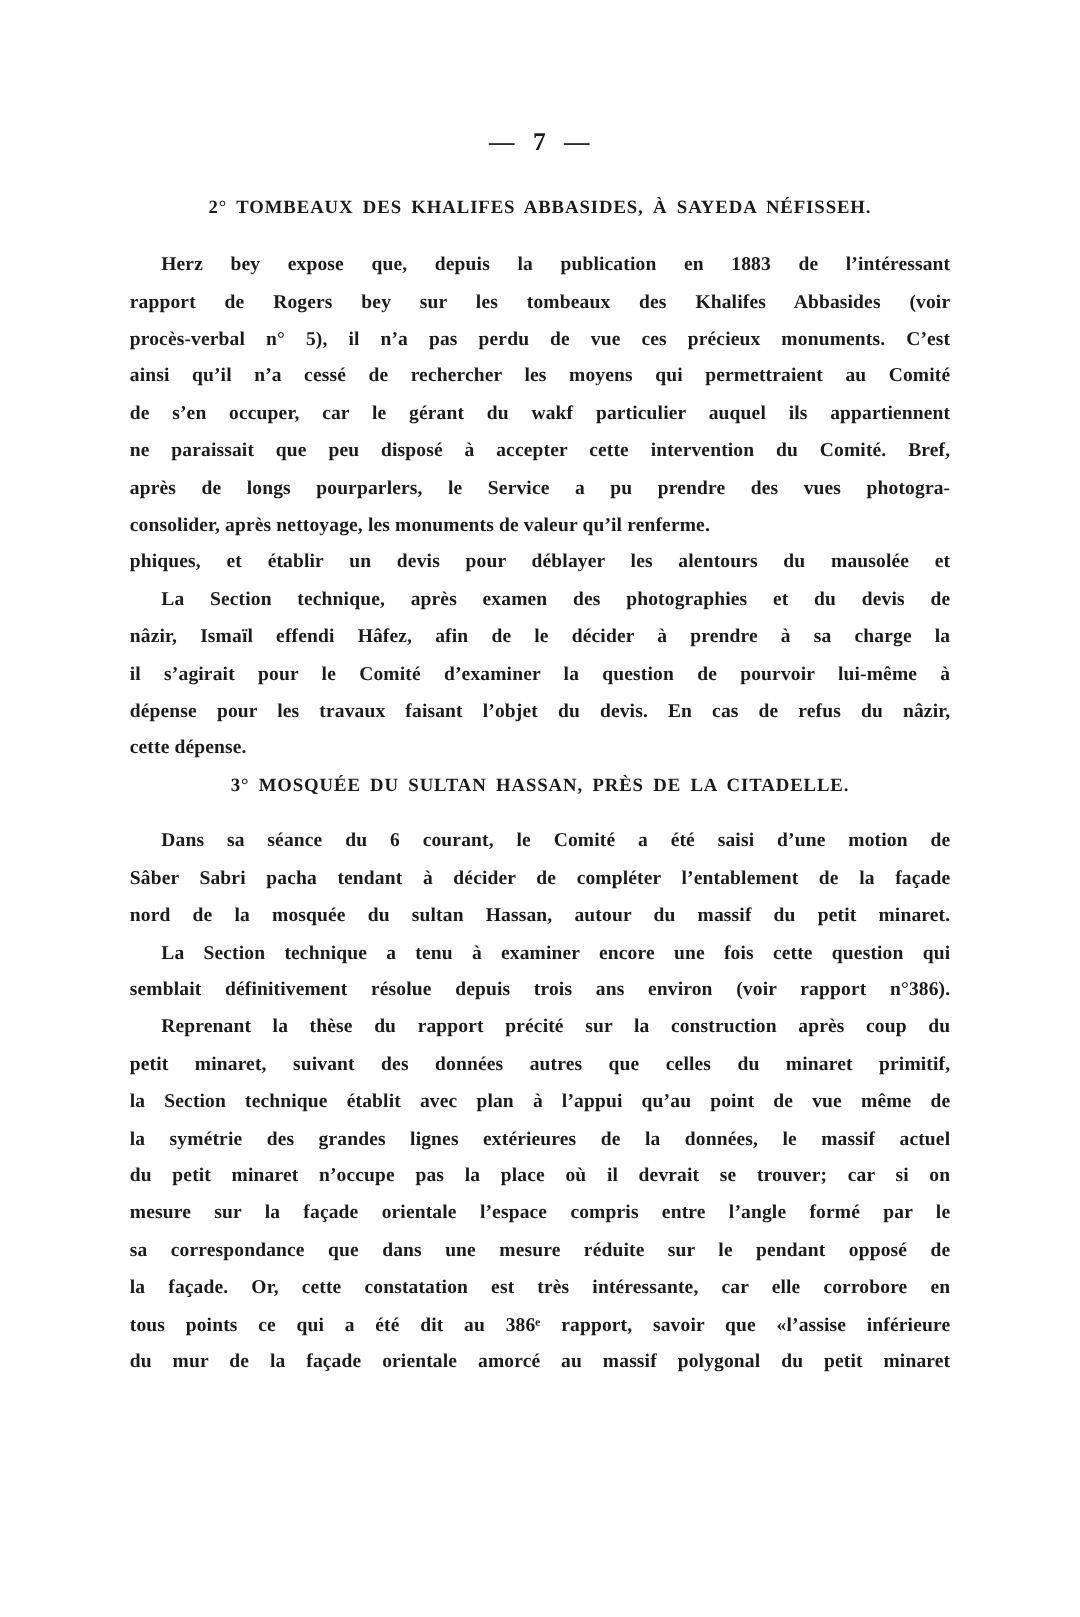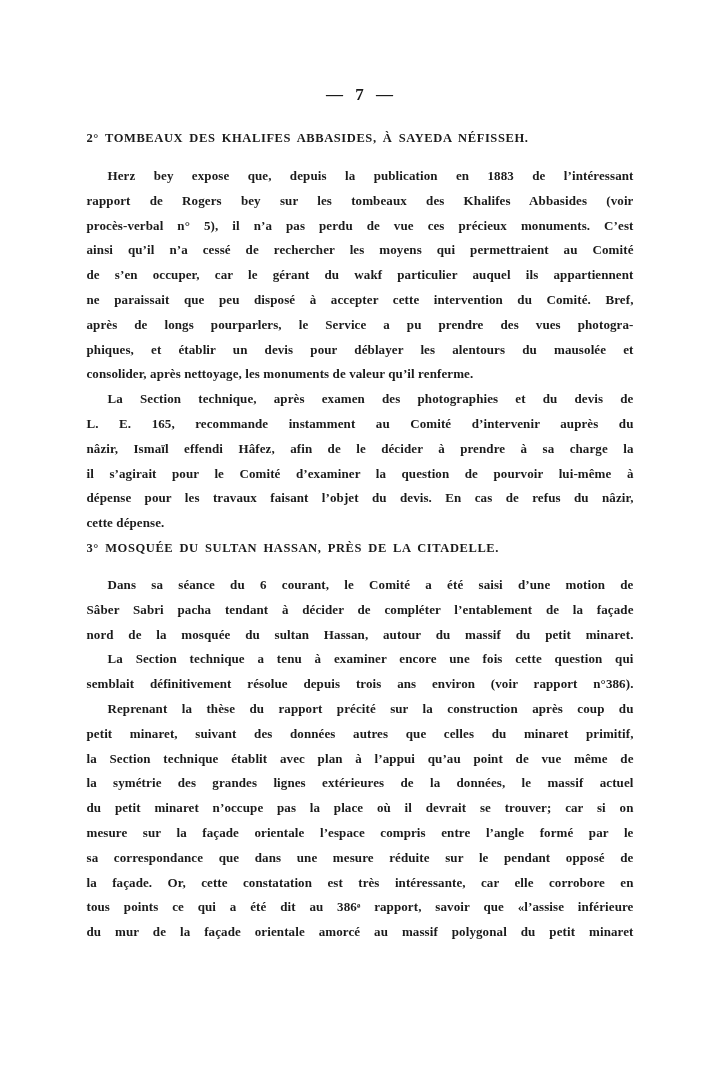--- a/index.html
+++ b/index.html
@@ -26,21 +26,21 @@
   .page-number {
     text-align: center;
     font-size: 17px;
     letter-spacing: 1px;
     word-spacing: 6px;
     line-height: 21px;
   }
   .section-heading {
     font-size: 12.5px;
     font-weight: bold;
-    text-align: left;
+    text-align: center;
     letter-spacing: 0.6px;
     word-spacing: 2.5px;
     margin: 26px 0 18px 0;
     white-space: nowrap;
   }
   .section-heading.second {
     margin-top: 5px;
     margin-bottom: 17px;
   }
   .para {
@@ -71,27 +71,26 @@
     <h2 class="section-heading">2°  TOMBEAUX DES KHALIFES ABBASIDES, À SAYEDA NÉFISSEH.</h2>
 
     <div class="para">
         <div class="line first">Herz bey expose que, depuis la publication en 1883 de l’intéressant</div>
         <div class="line">rapport de Rogers bey sur les tombeaux des Khalifes Abbasides (voir</div>
         <div class="line">procès-verbal n° 5), il n’a pas perdu de vue ces précieux monuments. C’est</div>
         <div class="line">ainsi qu’il n’a cessé de rechercher les moyens qui permettraient au Comité</div>
         <div class="line">de s’en occuper, car le gérant du wakf particulier auquel ils appartiennent</div>
         <div class="line">ne paraissait que peu disposé à accepter cette intervention du Comité. Bref,</div>
         <div class="line">après de longs pourparlers, le Service a pu prendre des vues photogra-</div>
+        <div class="line last-left">consolider, après nettoyage, les monuments de valeur qu’il renferme.</div>
         <div class="line">phiques, et établir un devis pour déblayer les alentours du mausolée et</div>
-        <div class="line last-left">consolider, après nettoyage, les monuments de valeur qu’il renferme.</div>
       </div>
 
     <div class="para">
         <div class="line first">La Section technique, après examen des photographies et du devis de</div>
-        <div class="line">L. E. 165, recommande instamment au Comité d’intervenir auprès du</div>
         <div class="line">nâzir, Ismaïl effendi Hâfez, afin de le décider à prendre à sa charge la</div>
         <div class="line">il s’agirait pour le Comité d’examiner la question de pourvoir lui-même à</div>
         <div class="line">dépense pour les travaux faisant l’objet du devis. En cas de refus du nâzir,</div>
         <div class="line last-left">cette dépense.</div>
       </div>
 
     <h2 class="section-heading second">3°  MOSQUÉE DU SULTAN HASSAN, PRÈS DE LA CITADELLE.</h2>
 
     <div class="para">
         <div class="line first">Dans sa séance du 6 courant, le Comité a été saisi d’une motion de</div>

